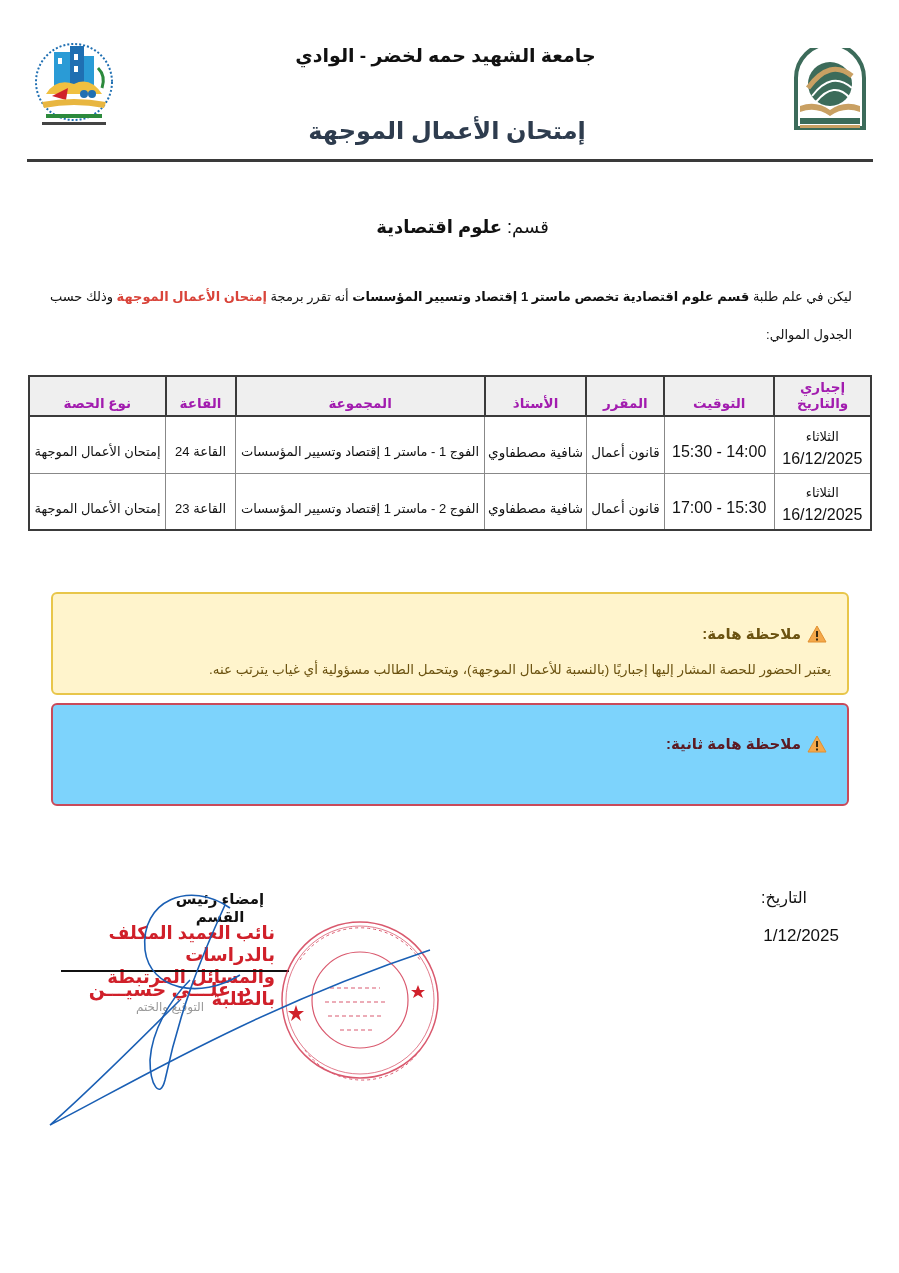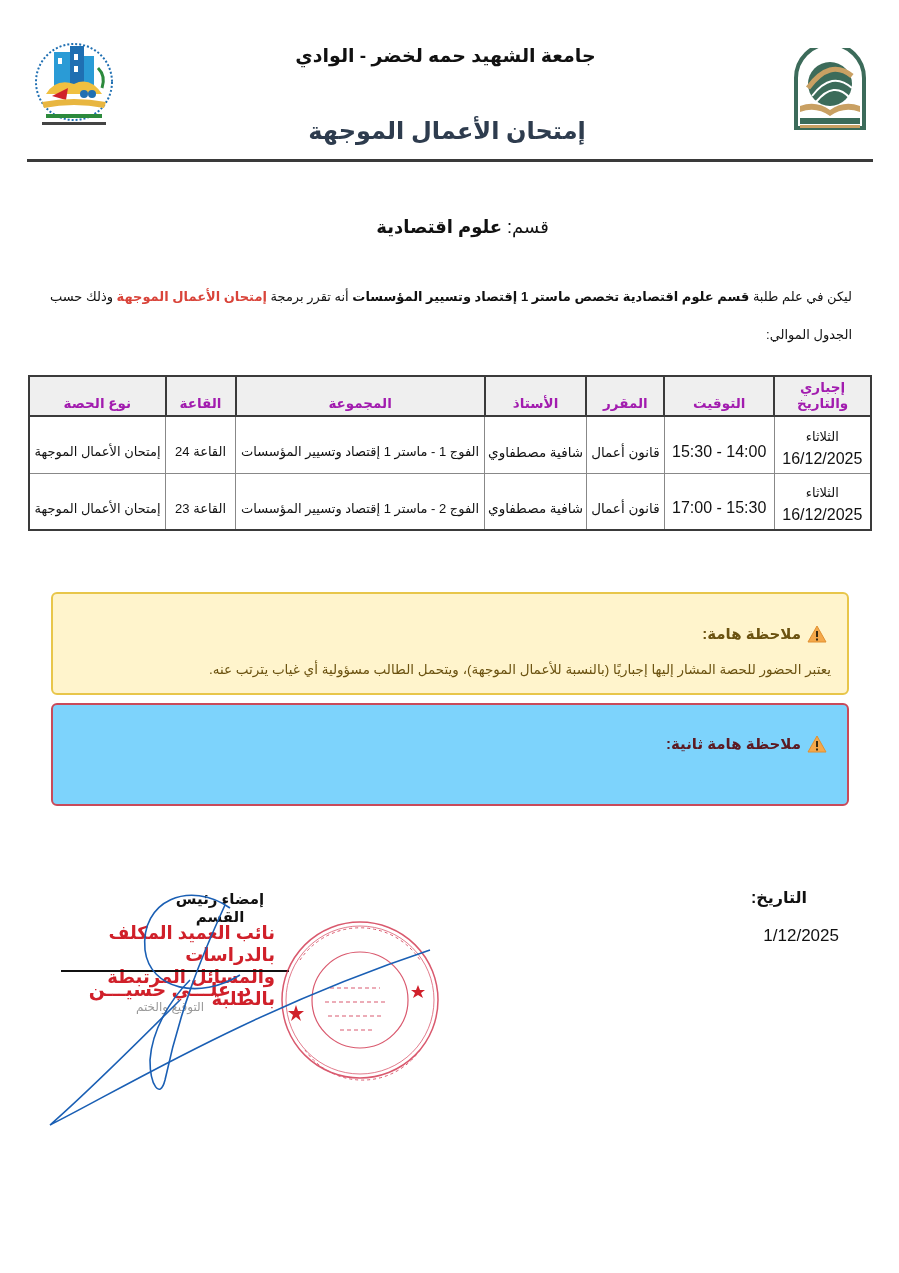--- a/index.html
+++ b/index.html
@@ -42,21 +42,21 @@
   .note-yellow .note-title { color: #6b5210; }
   .note-red .note-title { color: #5c1a22; top: 30px; }
   .warn-icon { width: 20px; height: 18px; }
   .note-text { position: absolute; right: 16px; top: 67px; font-size: 13.5px; }
   .note-yellow .note-text { color: #6b5210; }
   .note-red .note-text { color: #5c1a22; top: 70px; }
   .note-red .red-b { color: #c0263c; font-weight: bold; }
   .note b { font-weight: normal; }
 
   
-  .date-label { position: absolute; top: 888px; right: 92px; font-weight: bold; font-size: 16px; color: #111; }
+  .date-label { position: absolute; top: 888px; right: 92px; font-weight: normal; font-size: 16px; color: #111; }
   .date-value { position: absolute; top: 926px; right: 60px; font-size: 17px; color: #111; direction: ltr; }
   .sign-label { position: absolute; top: 890px; left: 150px; width: 140px; text-align: center; font-weight: bold; font-size: 15px; color: #111; }
   .stamp-text { position: absolute; left: 55px; top: 922px; width: 220px; text-align: right; color: #d0202a; font-size: 18px; line-height: 22px; font-weight: bold; }
   .sign-rule { position: absolute; left: 61px; top: 970px; width: 228px; height: 2px; background: #111; }
   .sign-name { position: absolute; left: 80px; top: 978px; width: 180px; text-align: center; color: #d0202a; font-size: 19px; font-weight: bold; }
   .sign-caption { position: absolute; left: 100px; top: 1000px; width: 140px; text-align: center; color: #999; font-size: 12px; }
   .overlay-svg { position: absolute; left: 0; top: 0; width: 899px; height: 1273px; pointer-events: none; }
 </style>
 </head>
 <body>

